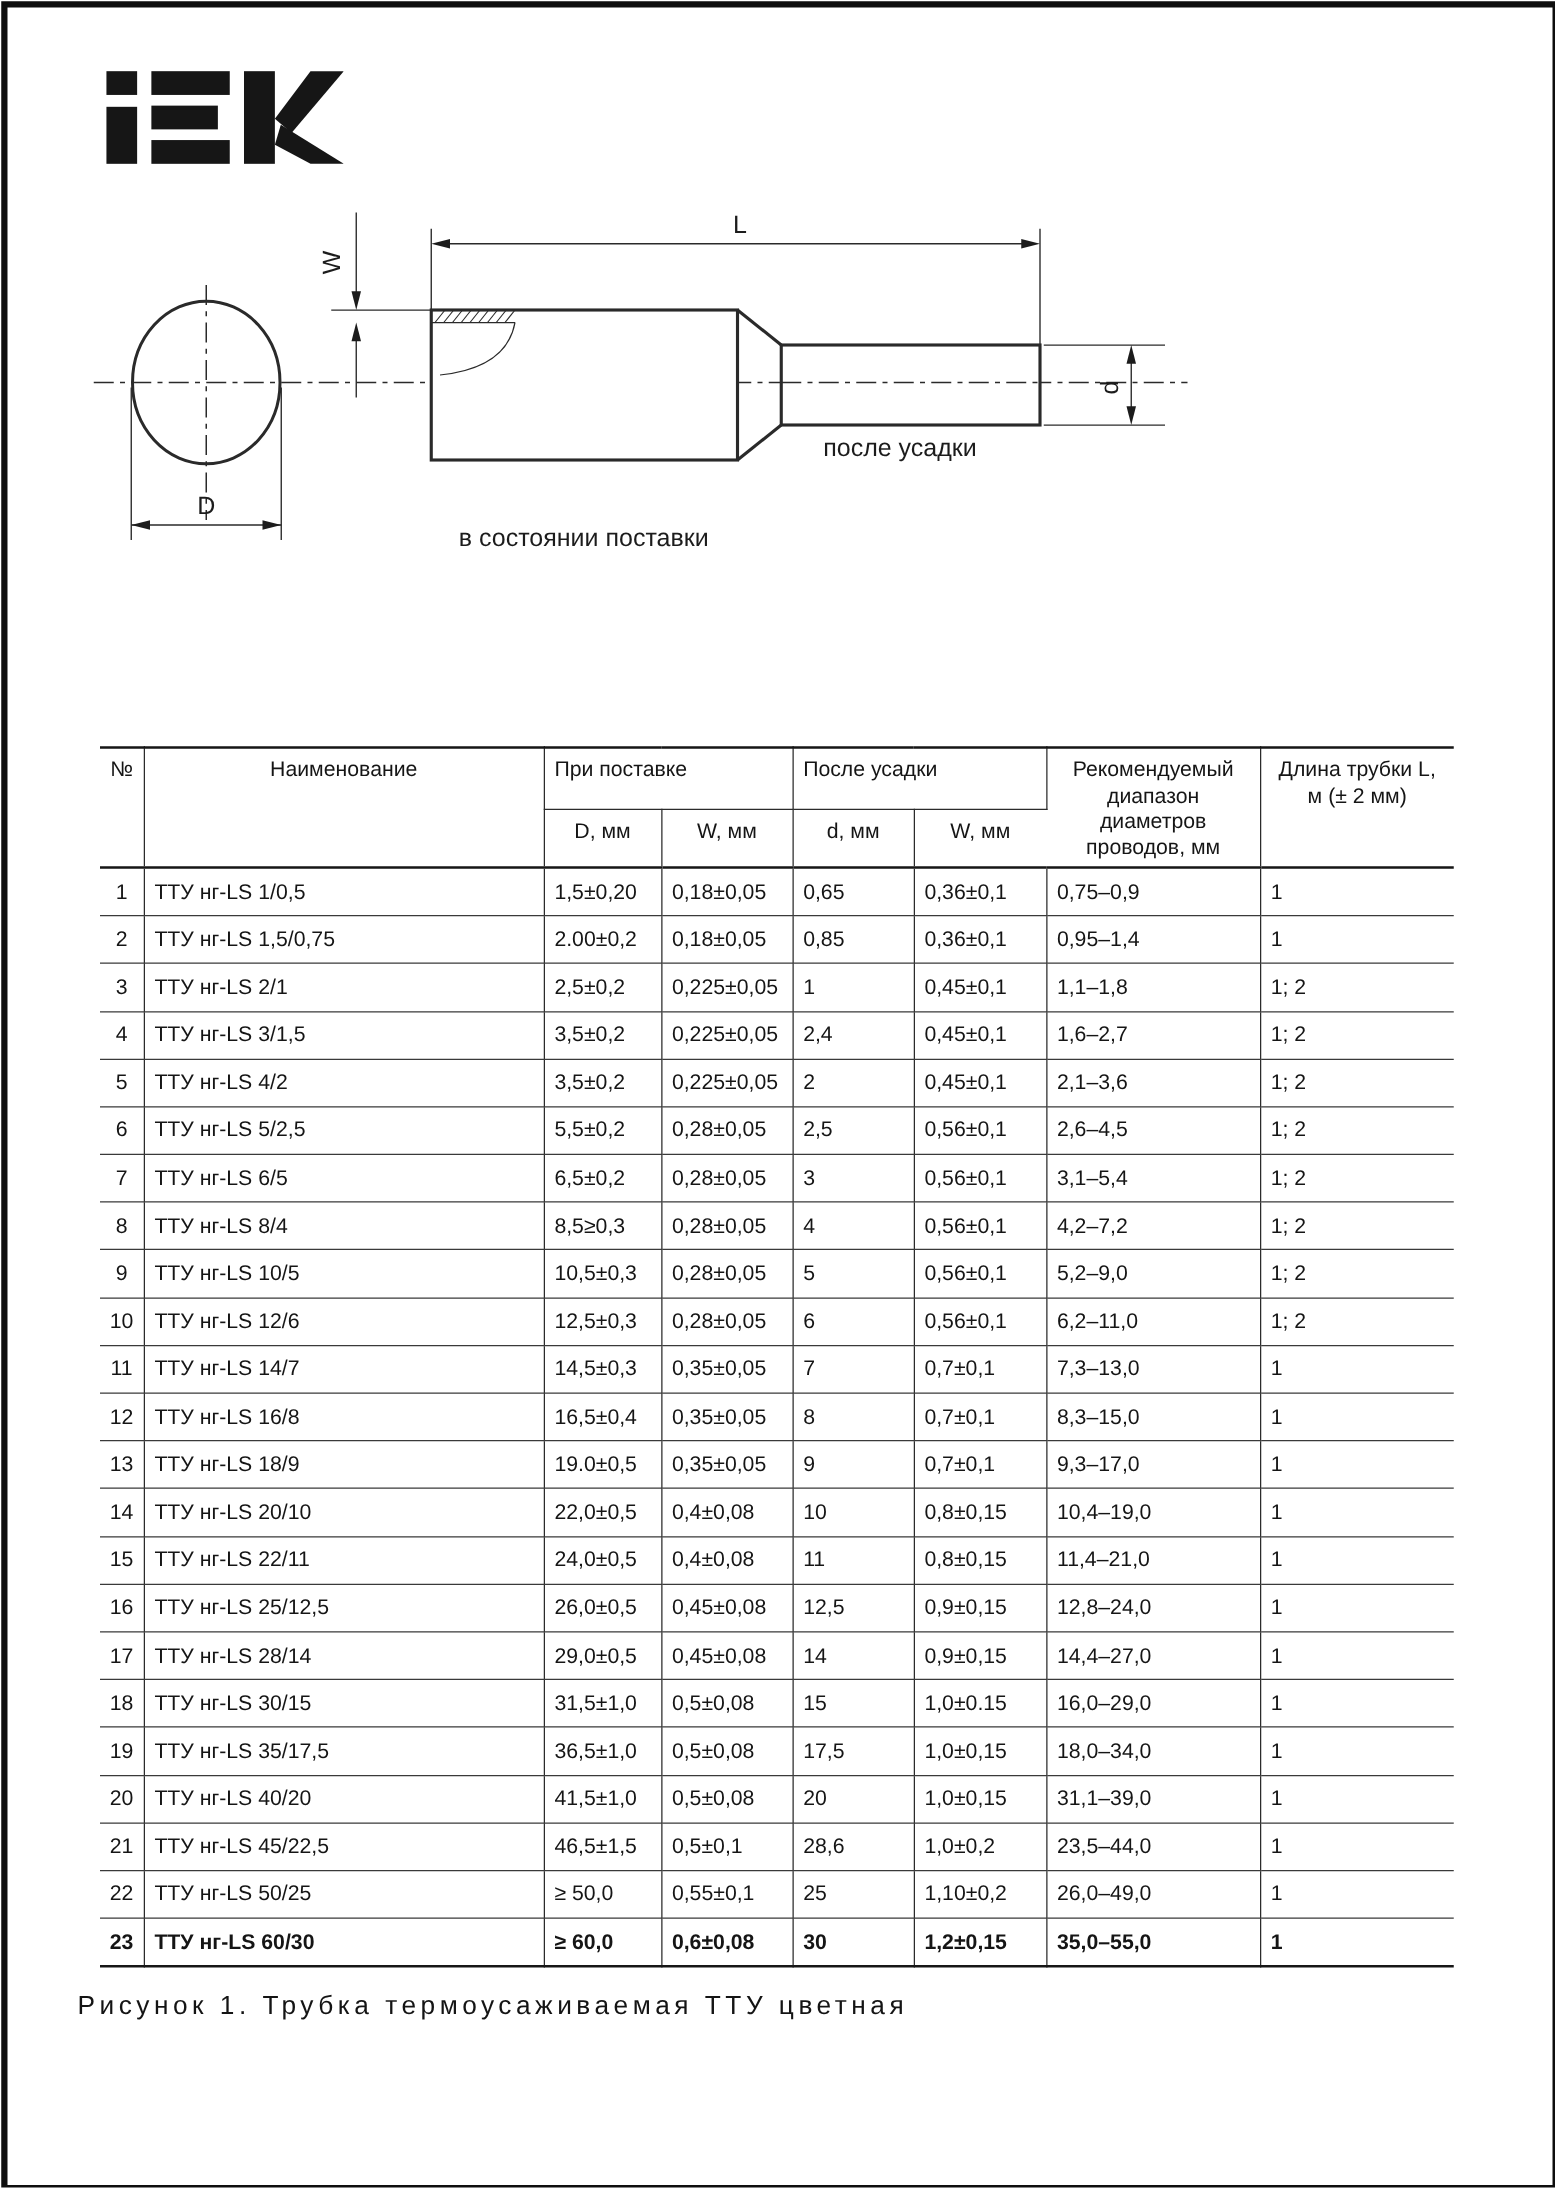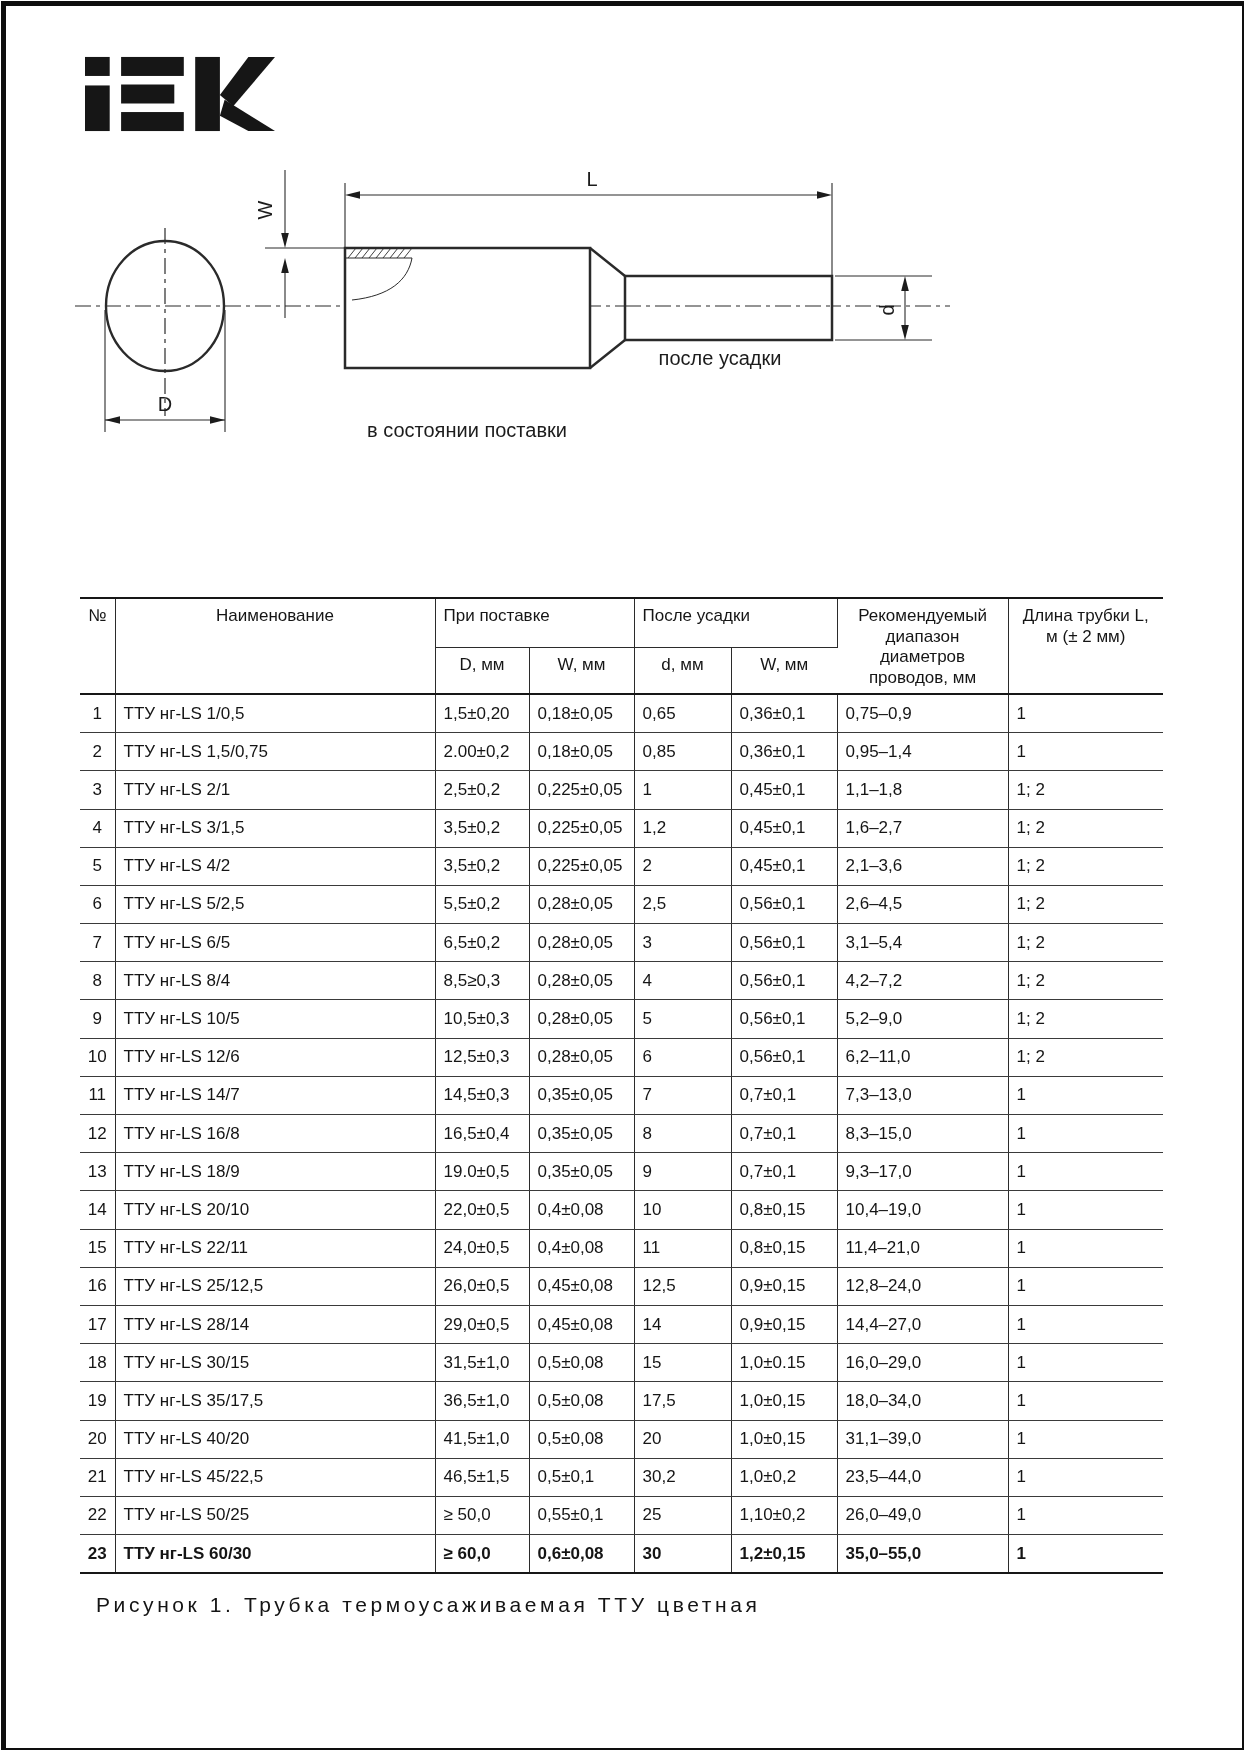--- a/index.html
+++ b/index.html
@@ -26,21 +26,21 @@
   table.spec thead tr.h1 { height:38px; }
   table.spec thead tr.h2 { height:35px; }
   table.spec thead th { border-bottom:1.3px solid #2b2b2b; }
   table.spec thead tr.h2 th, table.spec thead th[rowspan] { border-bottom:2px solid #161616;text-align:center; }
   table.spec tbody td { height:37.2px; padding:0 8px; vertical-align:middle;
                         border-bottom:1.3px solid #3a3a3a; }
   table.spec tbody tr:last-child td { border-bottom:none;font-weight:bold; }
   table.spec tbody td.c-num, table.spec thead th.c-num { text-align:center; padding-left:2px; padding-right:2px; }
 
   
-  .caption { position:absolute; left:96px; top:1593px; font-size:21px;
+  .caption { position:absolute; left:62px; top:1593px; font-size:21px;
              letter-spacing:3.6px; color:#141414; }
 </style>
 </head>
 <body>
 
 <div class="page-frame"></div>
 
 <svg class="logo" viewBox="0 0 200 78" aria-label="IEK">
   <g fill="#161616">
     <rect x="0" y="0" width="26" height="20"></rect>
@@ -175,21 +175,21 @@
           <td class="">1</td>
           <td class="">0,45±0,1</td>
           <td class="">1,1–1,8</td>
           <td class="">1; 2</td>
         </tr>
         <tr>
           <td class="c-num">4</td>
           <td class="">ТТУ нг-LS 3/1,5</td>
           <td class="">3,5±0,2</td>
           <td class="">0,225±0,05</td>
-          <td class="">1,2</td>
+          <td class="">2,4</td>
           <td class="">0,45±0,1</td>
           <td class="">1,6–2,7</td>
           <td class="">1; 2</td>
         </tr>
         <tr>
           <td class="c-num">5</td>
           <td class="">ТТУ нг-LS 4/2</td>
           <td class="">3,5±0,2</td>
           <td class="">0,225±0,05</td>
           <td class="">2</td>
@@ -345,21 +345,21 @@
           <td class="">20</td>
           <td class="">1,0±0,15</td>
           <td class="">31,1–39,0</td>
           <td class="">1</td>
         </tr>
         <tr>
           <td class="c-num">21</td>
           <td class="">ТТУ нг-LS 45/22,5</td>
           <td class="">46,5±1,5</td>
           <td class="">0,5±0,1</td>
-          <td class="">30,2</td>
+          <td class="">28,6</td>
           <td class="">1,0±0,2</td>
           <td class="">23,5–44,0</td>
           <td class="">1</td>
         </tr>
         <tr>
           <td class="c-num">22</td>
           <td class="">ТТУ нг-LS 50/25</td>
           <td class="">≥ 50,0</td>
           <td class="">0,55±0,1</td>
           <td class="">25</td>

